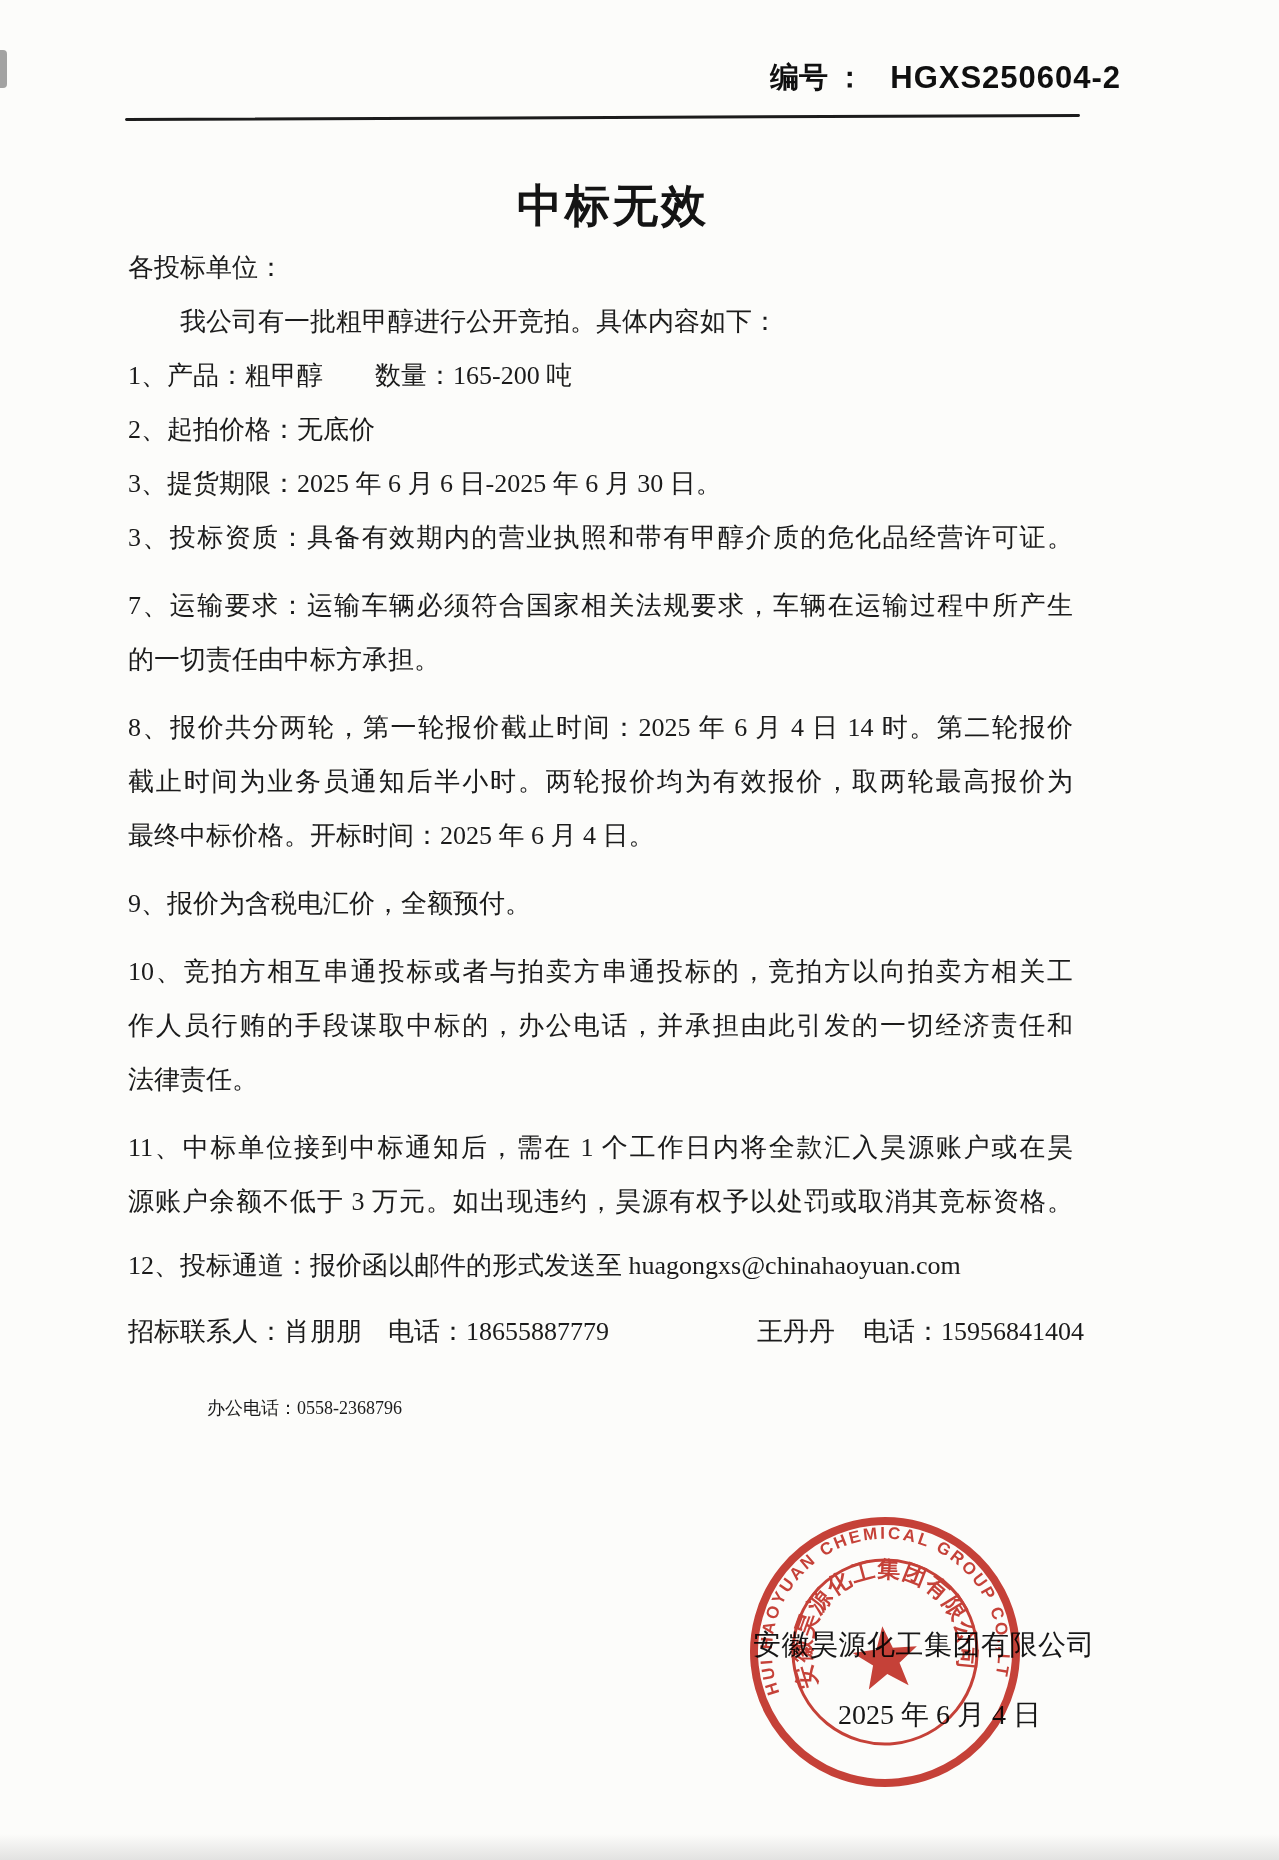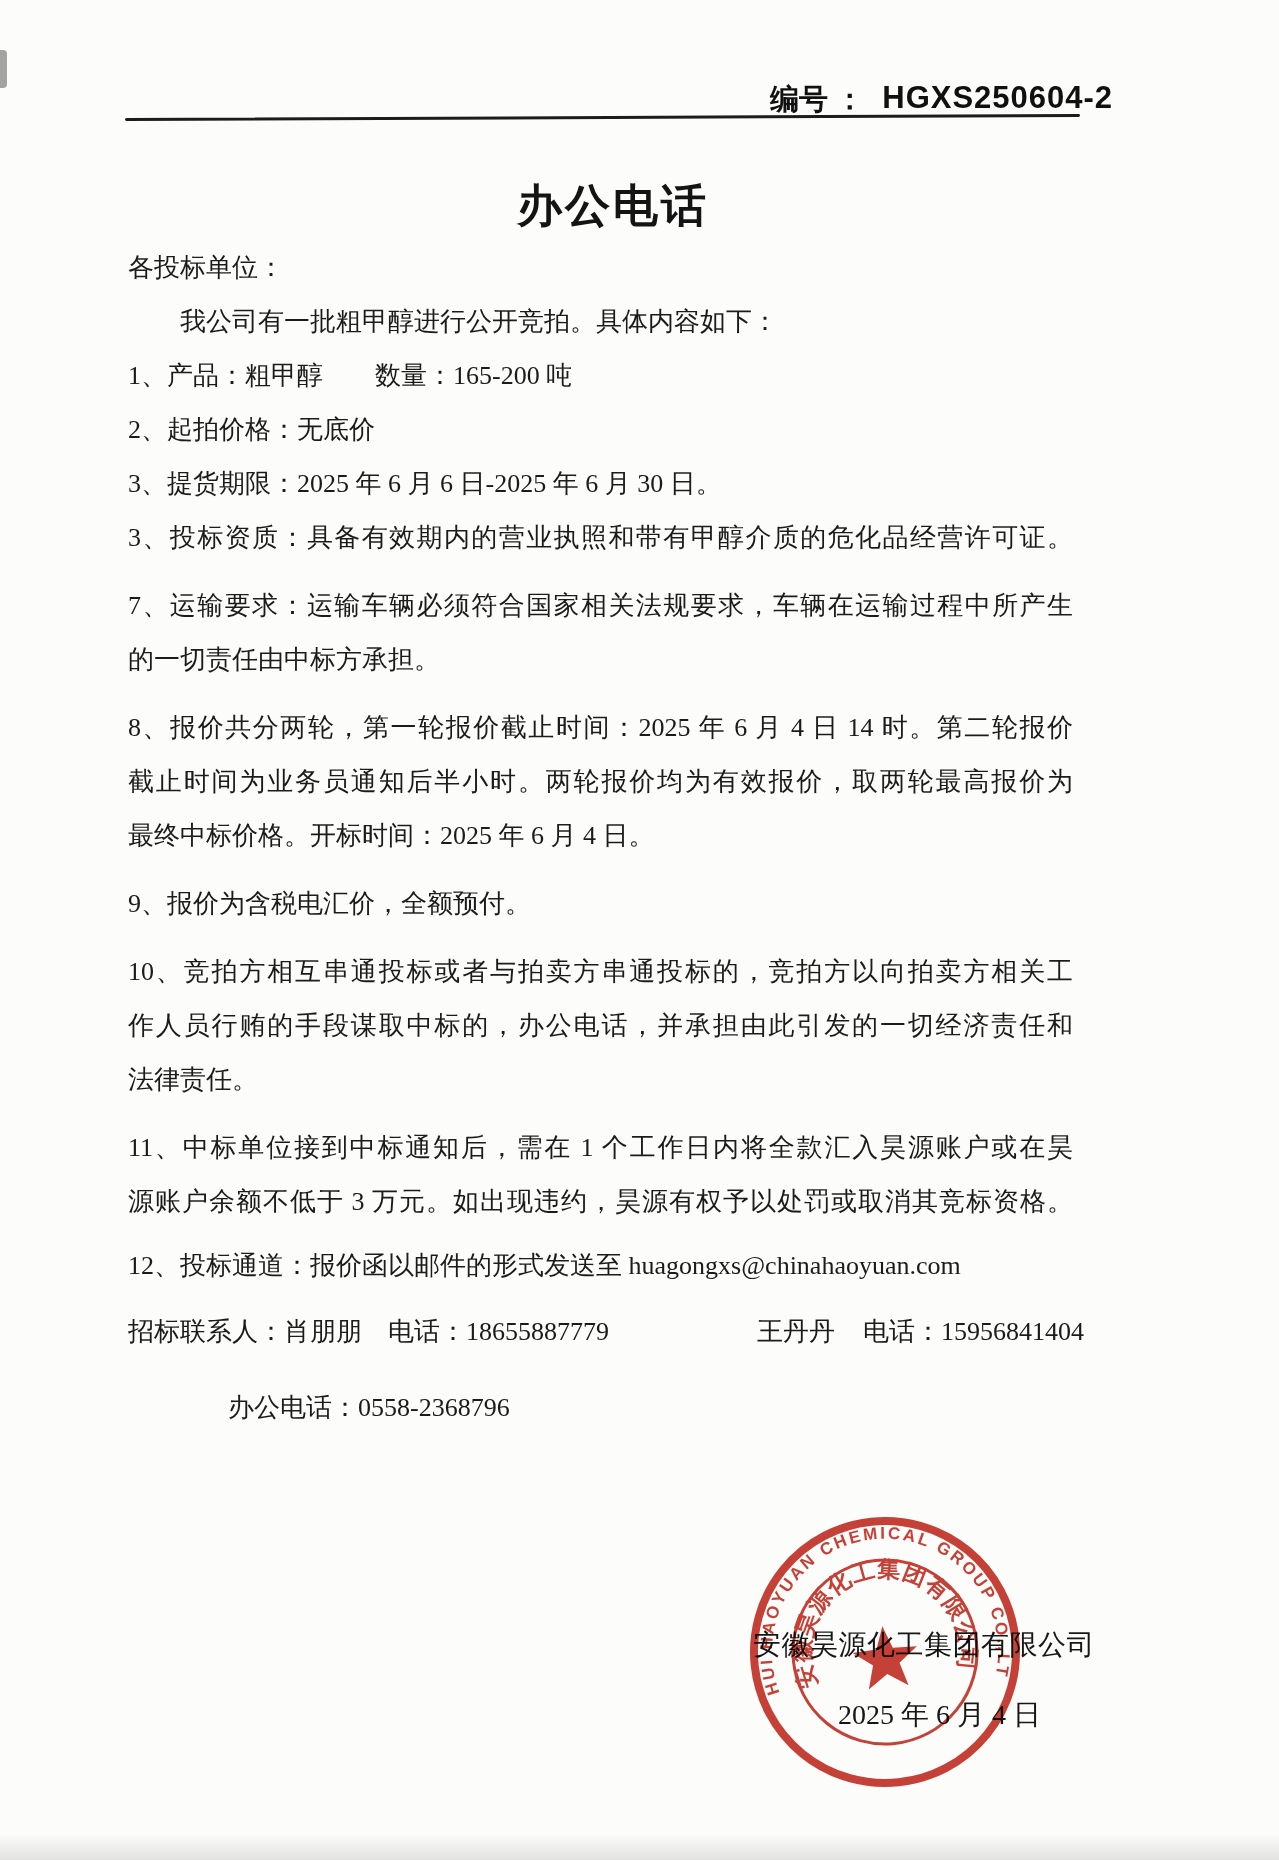--- a/index.html
+++ b/index.html
@@ -8,22 +8,22 @@
     width:1279px; height:1860px;
     margin:0 auto;
     background:#fcfcfa;
     overflow:hidden;
     font-family:"Liberation Serif","DejaVu Serif",serif;
     color:#1b1b1b;
   }
 
   
   .doc-no {
-    position:absolute; left:770px; top:80px;
-    display:flex; align-items:flex-start; gap:18px;
+    position:absolute; left:770px; top:58px;
+    display:flex; align-items:center; gap:26px;
     font-size:29px; font-weight:bold; color:#101010;
     white-space:nowrap;
   }
   .doc-no .value {
     font-family:"Liberation Sans","DejaVu Sans",sans-serif;
     font-size:31px; letter-spacing:1px;
   }
   .rule {
     position:absolute; left:125px; top:116px;
     width:955px; height:3px; background:#1c1c1c;
@@ -48,22 +48,22 @@
   .para { margin:0; }
 
   
   .contact-row {
     margin-top:12px; line-height:54px; font-size:26px; white-space:nowrap;
   }
   .contact-row .tel1 { margin-left:26px; }
   .contact-row .name2 { margin-left:148px; }
   .contact-row .tel2 { margin-left:28px; }
   .office-row {
-    margin-top:22px; margin-left:100px;
-    line-height:54px; font-size:26px; white-space:nowrap;
+    margin-top:22px; margin-left:79px;
+    line-height:54px; font-size:18px; white-space:nowrap;
   }
 
   
   .sig-company {
     position:absolute; left:753px; top:1627px;
     font-size:28px; line-height:36px; letter-spacing:0.5px;
     color:#161616; white-space:nowrap;
   }
   .sig-date {
     position:absolute; left:838px; top:1697px;
@@ -99,21 +99,21 @@
 
 <div class="page">
 
   <div class="doc-no">
     <span>编号 ：</span>
     <span class="value">HGXS250604-2</span>
   </div>
   <div class="rule"></div>
 
   <div class="content">
-    <h1 class="title">办公电话</h1>
+    <h1 class="title">中标无效</h1>
     <div class="line salutation">各投标单位：</div>
     <div class="line intro">我公司有一批粗甲醇进行公开竞拍。具体内容如下：</div>
 
     <div id="items">
         <div class="para">
           <div class="line">1、产品：粗甲醇　　数量：165-200 吨</div>
         </div>
         <div class="para">
           <div class="line">2、起拍价格：无底价</div>
         </div>

